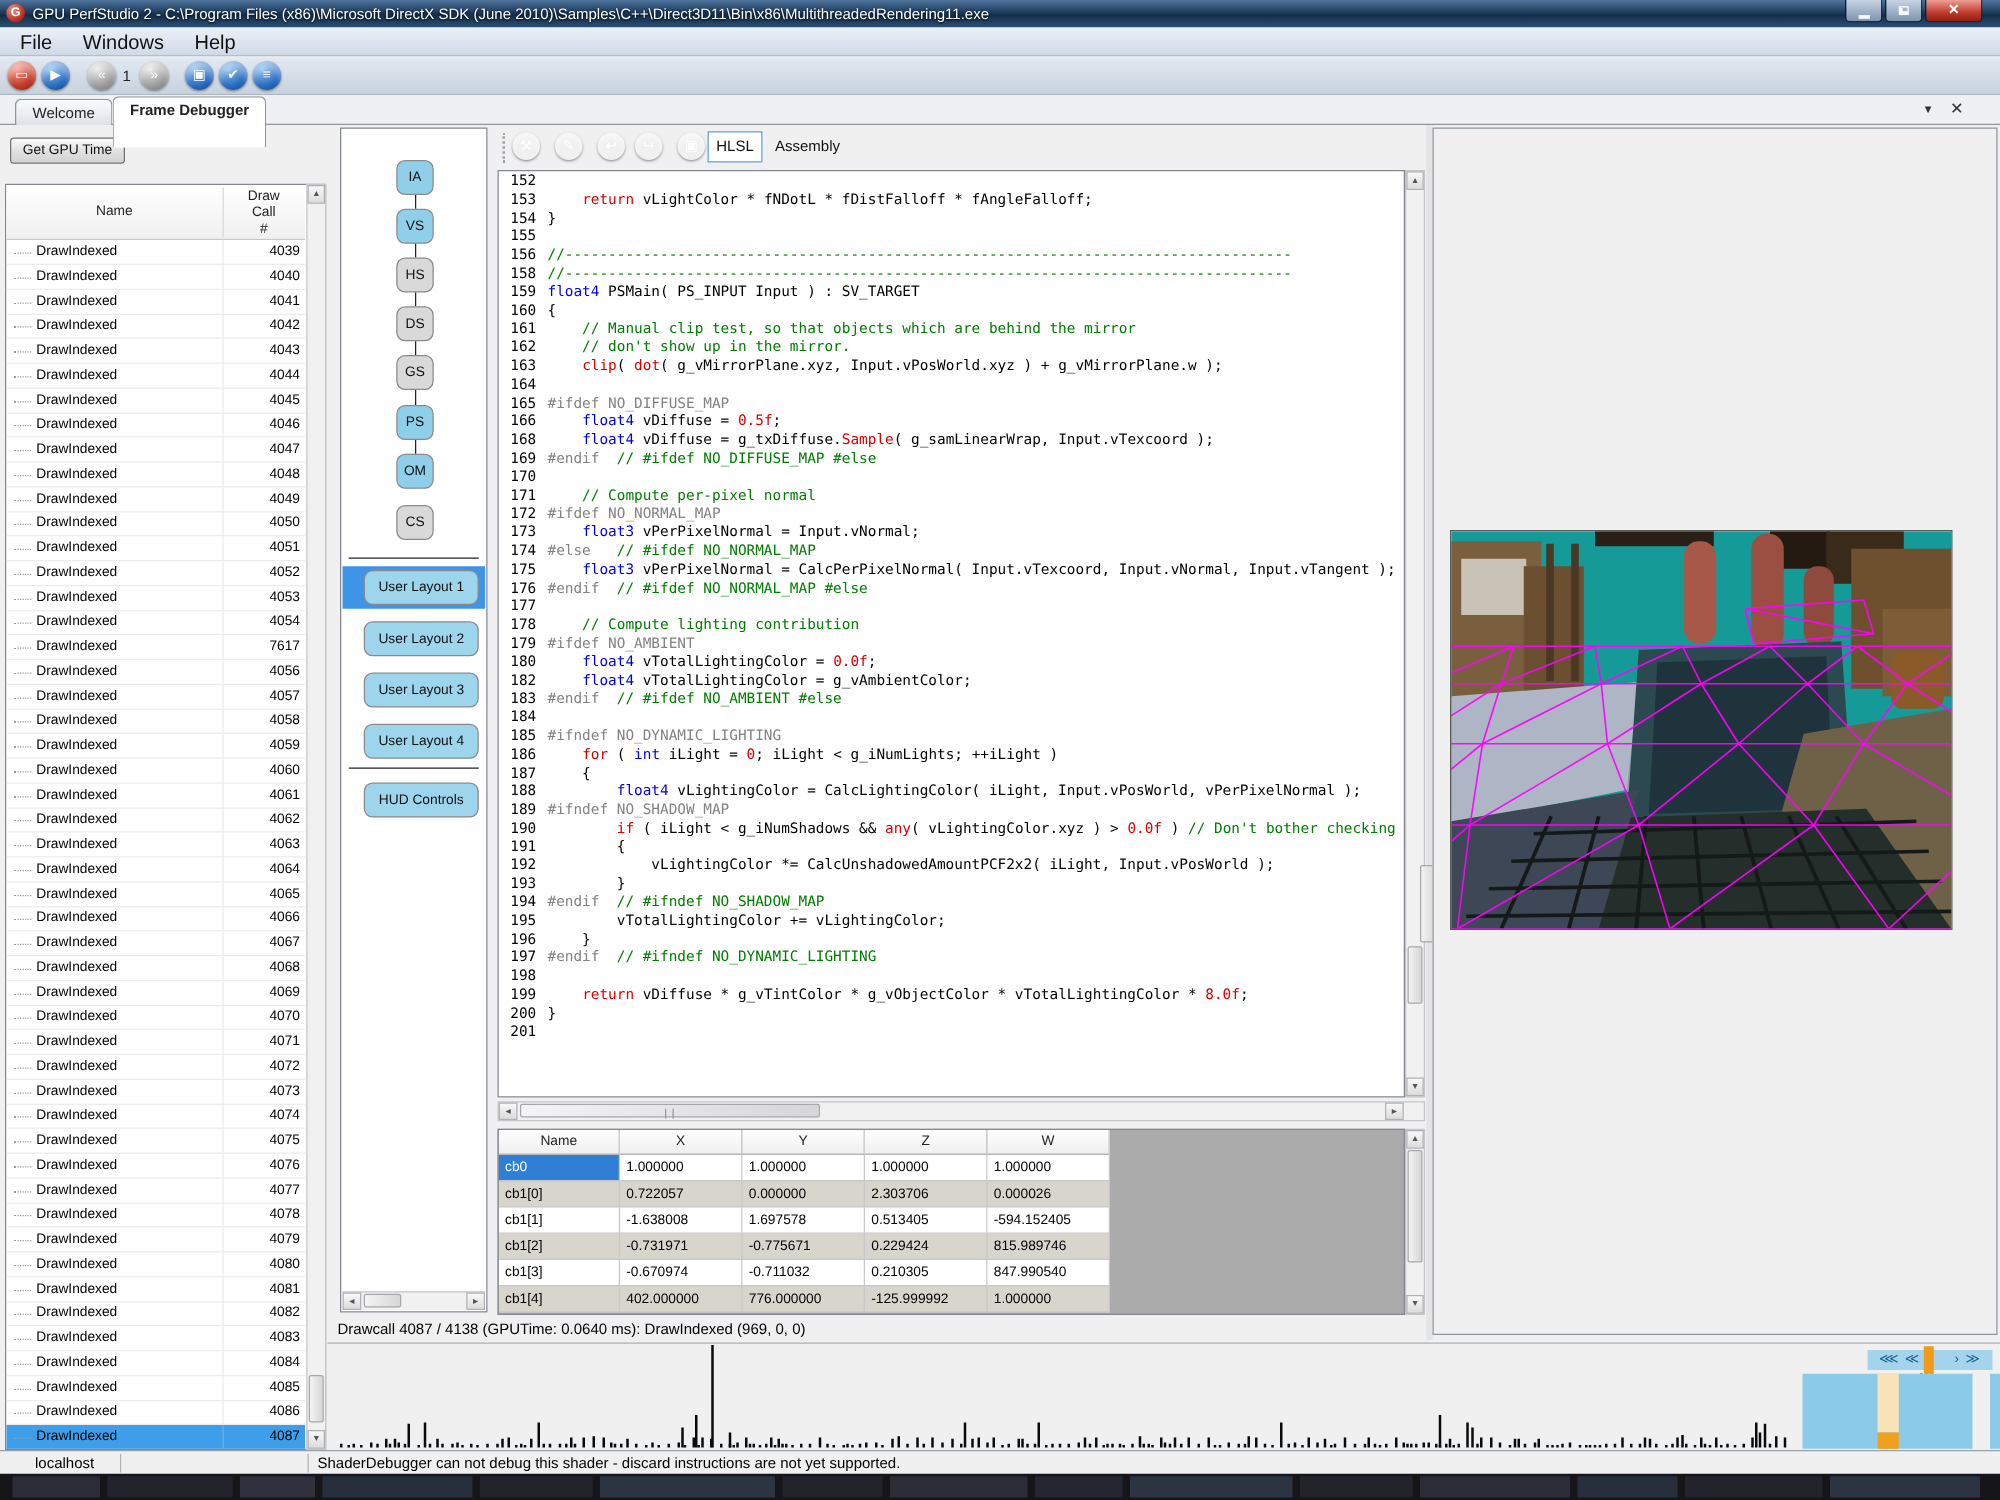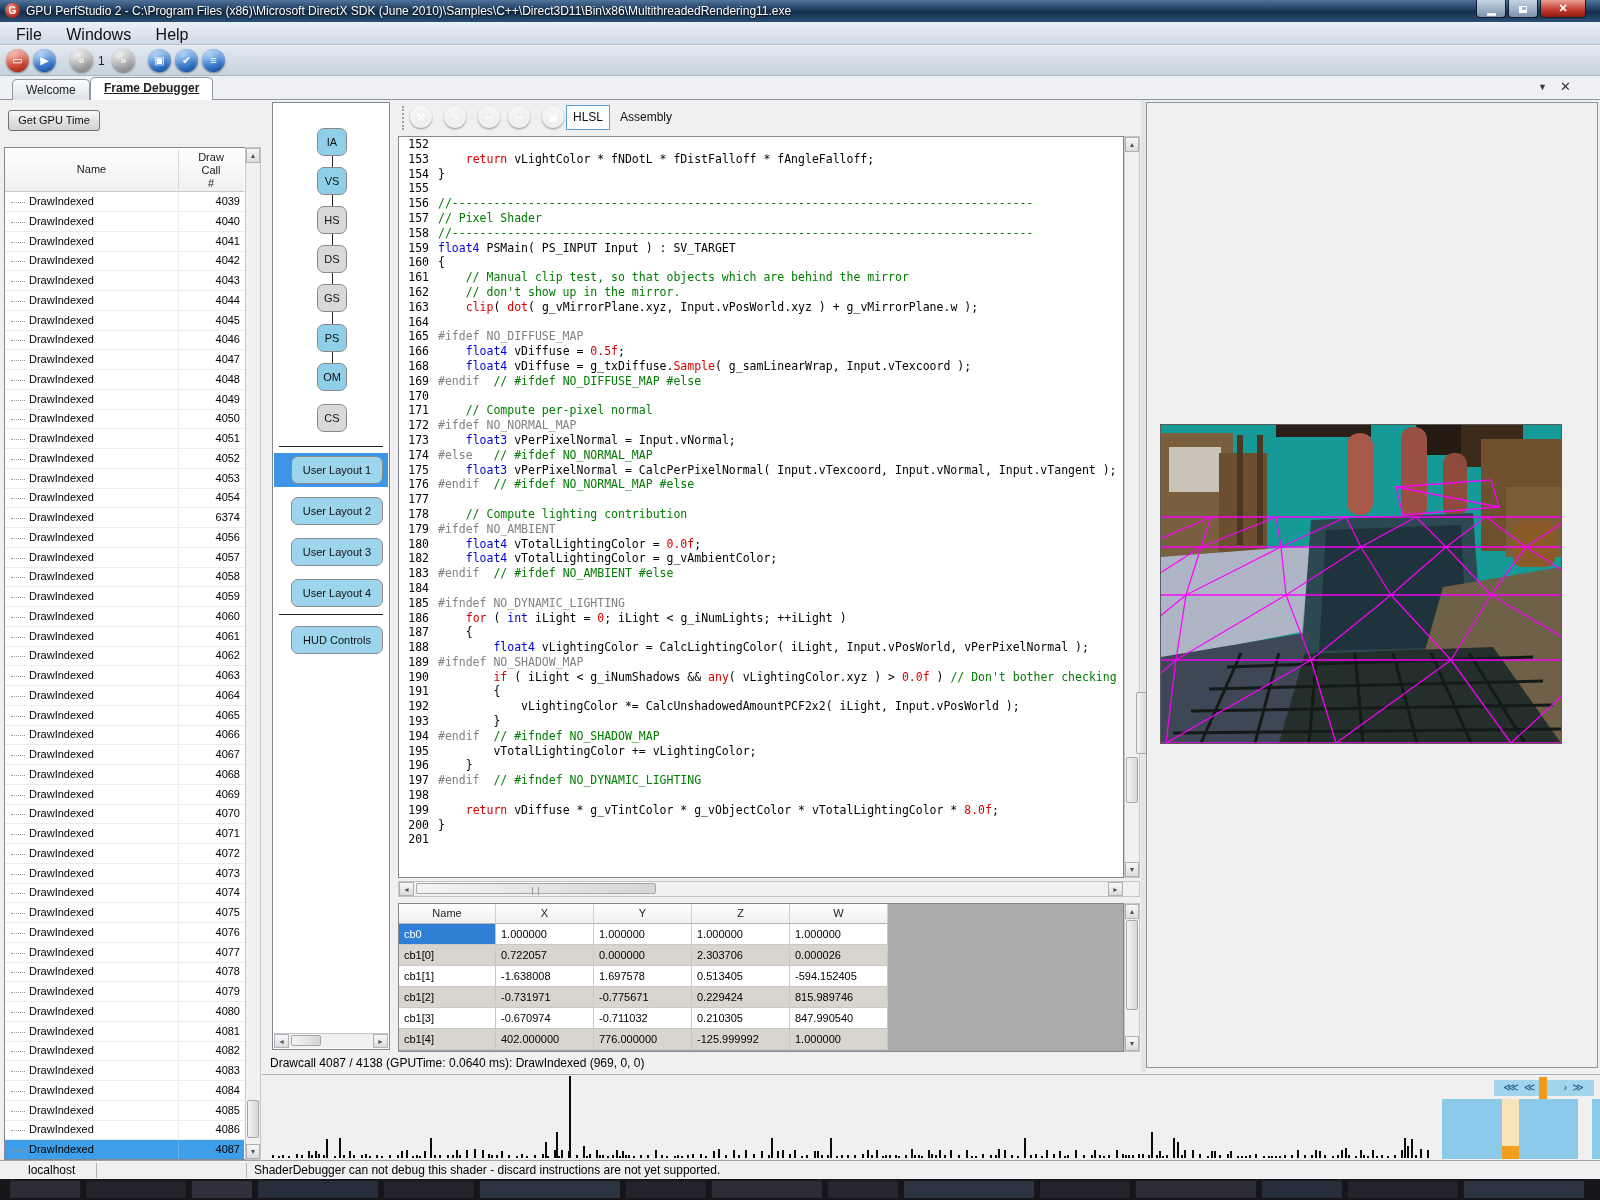--- a/index.html
+++ b/index.html
@@ -36,21 +36,21 @@
     box-shadow:0 1px 2px rgba(0,0,0,.4), inset 0 6px 6px rgba(255,255,255,.45); }
   .ticon.red  { background:radial-gradient(circle at 35% 28%, #f5988a, #c23a28 60%, #7f1d0e); }
   .ticon.blue { background:radial-gradient(circle at 35% 28%, #8cc0f0, #2a6cc0 60%, #113d80); }
   .ticon.gray { background:radial-gradient(circle at 35% 28%, #e8e8e8, #9c9c9c 60%, #6f6f6f); }
   #step-counter { left:98px; top:8px; font-size:12px; color:#222; }
 
   #tabstrip { left:0; top:76px; width:1600px; height:24px; background:#eef0f3;
     border-bottom:1px solid #8f969e; font-size:12px; }
   .tab { top:3px; height:21px; padding:3px 13px 0 13px; border:1px solid #8f969e; border-bottom:none;
     border-radius:5px 5px 0 0; background:linear-gradient(#fafbfc,#dde2e8); color:#222; }
-  .tab.active { top:1px; height:23px; background:#fff; font-weight:bold; z-index:3;text-decoration:underline; }
+  .tab.active { top:1px; height:41px; background:#fff; font-weight:bold; z-index:3; }
   #tab-caret { left:1538px; top:6px; font-size:9px; color:#333; }
   #tab-close { left:1560px; top:3px; font-size:13px; color:#333; }
 
   
   #gpu-time-btn { left:8px; top:110px; width:92px; height:21px; border:1px solid #707070;
     border-radius:3px; background:linear-gradient(#fbfbfb,#e2e2e2 50%,#d2d2d2);
     font-size:11px; text-align:center; line-height:19px; color:#111; }
   #dc-grid { left:4px; top:147px; width:257px; height:1013px; background:#fff;
     border:1px solid #828790; overflow:hidden; }
   #dc-header { left:0; top:0; width:239px; height:44px;
@@ -298,21 +298,21 @@
       <div class="dc-row" style="top: 296.25px;">
         <div class="tree"></div>
         <div class="nm">DrawIndexed</div>
         <div class="vsep"></div>
         <div class="no">4054</div>
       </div>
       <div class="dc-row" style="top: 316px;">
         <div class="tree"></div>
         <div class="nm">DrawIndexed</div>
         <div class="vsep"></div>
-        <div class="no">6374</div>
+        <div class="no">7617</div>
       </div>
       <div class="dc-row" style="top: 335.75px;">
         <div class="tree"></div>
         <div class="nm">DrawIndexed</div>
         <div class="vsep"></div>
         <div class="no">4056</div>
       </div>
       <div class="dc-row" style="top: 355.5px;">
         <div class="tree"></div>
         <div class="nm">DrawIndexed</div>
@@ -549,21 +549,20 @@
 <div class="abs sicon blue" style="left:542px;">▣</div>
 <div class="abs" id="hlsl-tab">HLSL</div>
 <div class="abs" id="asm-tab">Assembly</div>
 
 <div class="abs" id="code-pane">
     <div class="code-line"><span class="ln">152</span></div>
     <div class="code-line"><span class="ln">153</span><span>    </span><span class="seg-k">return</span><span> vLightColor * fNDotL * fDistFalloff * fAngleFalloff;</span></div>
     <div class="code-line"><span class="ln">154</span><span>}</span></div>
     <div class="code-line"><span class="ln">155</span></div>
     <div class="code-line"><span class="ln">156</span><span class="seg-c">//------------------------------------------------------------------------------------</span></div>
-    <div class="code-line"><span class="ln">157</span><span class="seg-c">// Pixel Shader</span></div>
     <div class="code-line"><span class="ln">158</span><span class="seg-c">//------------------------------------------------------------------------------------</span></div>
     <div class="code-line"><span class="ln">159</span><span class="seg-t">float4</span><span> PSMain( PS_INPUT Input ) : SV_TARGET</span></div>
     <div class="code-line"><span class="ln">160</span><span>{</span></div>
     <div class="code-line"><span class="ln">161</span><span class="seg-c">    // Manual clip test, so that objects which are behind the mirror</span></div>
     <div class="code-line"><span class="ln">162</span><span class="seg-c">    // don't show up in the mirror.</span></div>
     <div class="code-line"><span class="ln">163</span><span>    </span><span class="seg-k">clip</span><span>( </span><span class="seg-k">dot</span><span>( g_vMirrorPlane.xyz, Input.vPosWorld.xyz ) + g_vMirrorPlane.w );</span></div>
     <div class="code-line"><span class="ln">164</span></div>
     <div class="code-line"><span class="ln">165</span><span class="seg-p">#ifdef NO_DIFFUSE_MAP</span></div>
     <div class="code-line"><span class="ln">166</span><span>    </span><span class="seg-t">float4</span><span> vDiffuse = </span><span class="seg-k">0.5f</span><span>;</span></div>
     <div class="code-line"><span class="ln">168</span><span>    </span><span class="seg-t">float4</span><span> vDiffuse = g_txDiffuse.</span><span class="seg-k">Sample</span><span>( g_samLinearWrap, Input.vTexcoord );</span></div>

